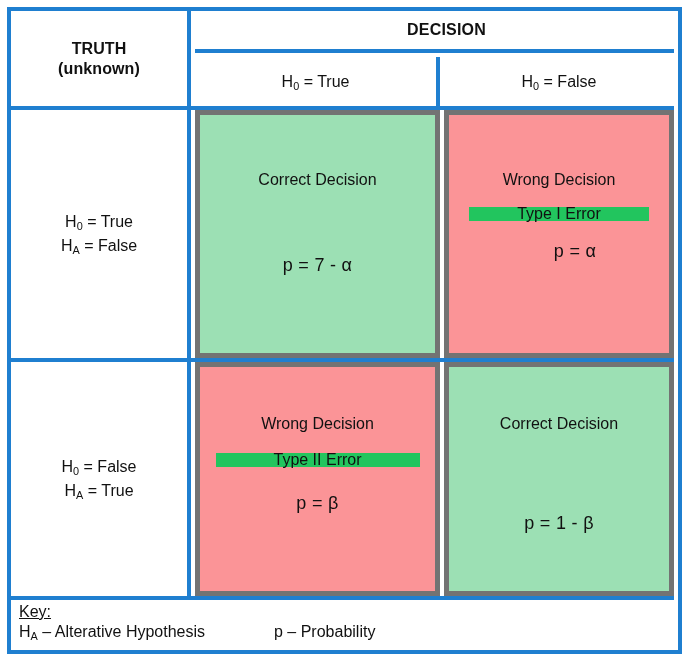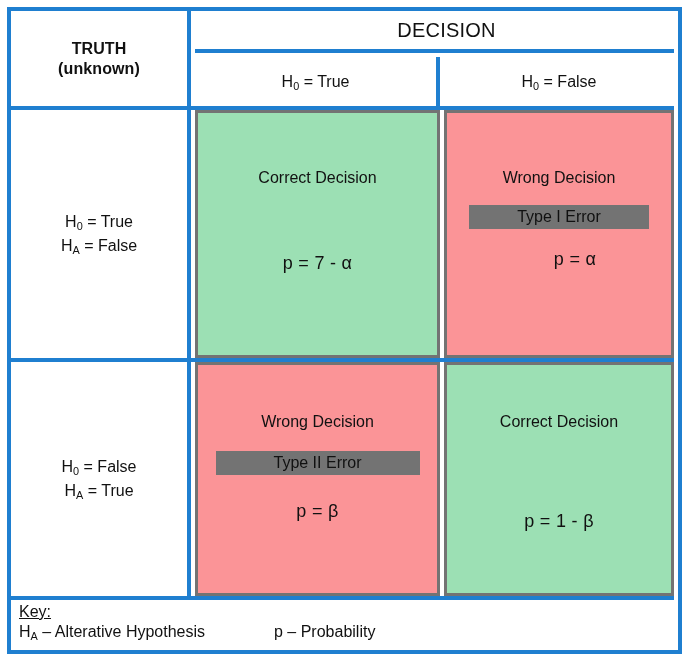--- a/index.html
+++ b/index.html
@@ -63,22 +63,22 @@
     width: 479px;
     height: 42px;
     box-sizing: border-box;
     border-bottom: 4px solid #1f7fd0;
     display: flex;
     align-items: center;
     justify-content: center;
     background: #ffffff;
   }
   .decision-header .lbl {
-    font-weight: normal;
-    font-size: 20px;
+    font-weight: bold;
+    font-size: 16px;
     letter-spacing: .2px;
     margin-left: 24px;
   }
 
   .col-head {
     position: absolute;
     top: 57px;
     height: 49px;
     box-sizing: border-box;
     display: flex;
@@ -123,21 +123,21 @@
     left: 11px;
     top: 358px;
     width: 663px;
     height: 4px;
     background: #1f7fd0;
   }
 
   .cell {
     position: absolute;
     box-sizing: border-box;
-    border: 3px solid #737373;
+    border: 5px solid #737373;
     display: flex;
     flex-direction: column;
     align-items: center;
     font-size: 16px;
   }
   .cell.green { background: #9ce0b4; }
   .cell.pink  { background: #fb9497; }
 
   .cell-r0c0 { left: 195px; top: 110px; width: 245px; height: 248px; }
   .cell-r0c1 { left: 444px; top: 110px; width: 230px; height: 248px; }
@@ -147,23 +147,23 @@
   .verdict {
     margin-top: 56px;
     font-size: 16px;
     text-align: center;
   }
   .cell-r1c0 .verdict,
   .cell-r1c1 .verdict { margin-top: 48px; }
 
   .error-badge {
     margin-top: 18px;
-    background: #737373;
+    background: #22c55e;
     width: 180px;
-    height: 24px;
+    height: 14px;
     display: flex;
     align-items: center;
     justify-content: center;
     font-size: 16px;
     text-align: left;
   }
   .cell-r1c0 .error-badge { margin-top: 20px; width: 204px; }
 
   .prob {
     margin-top: 24px;

